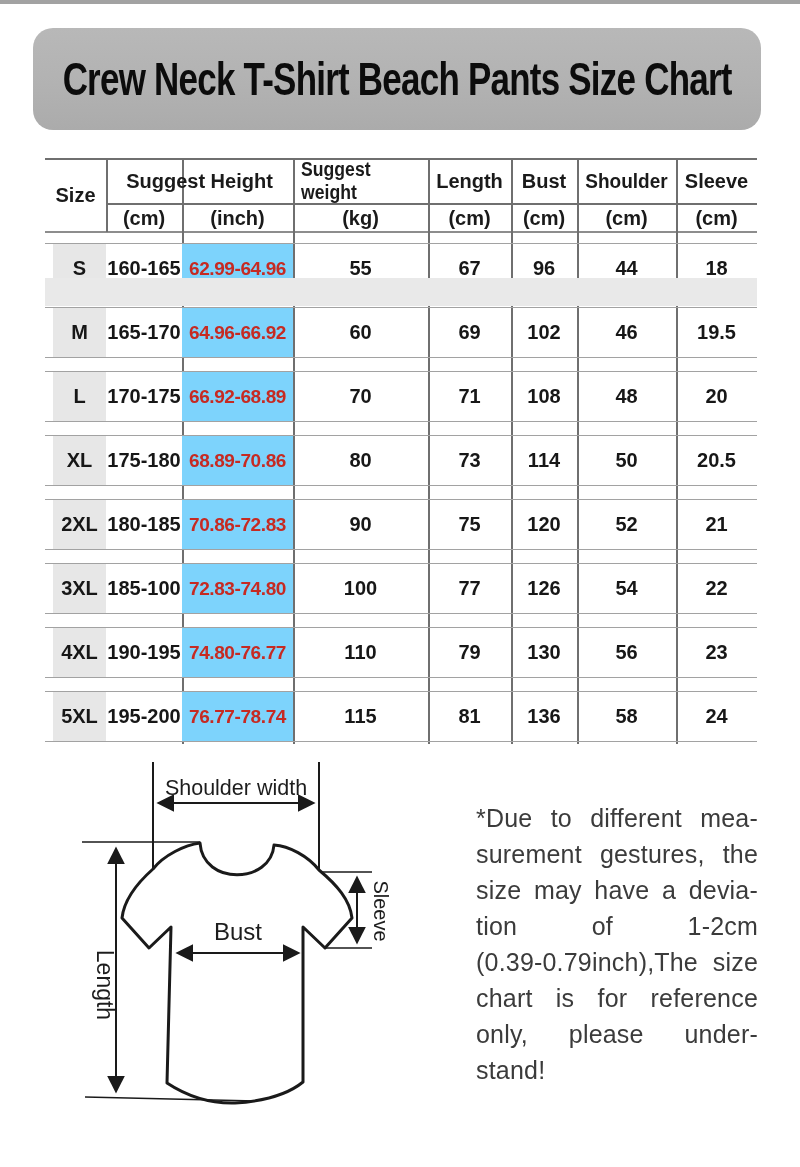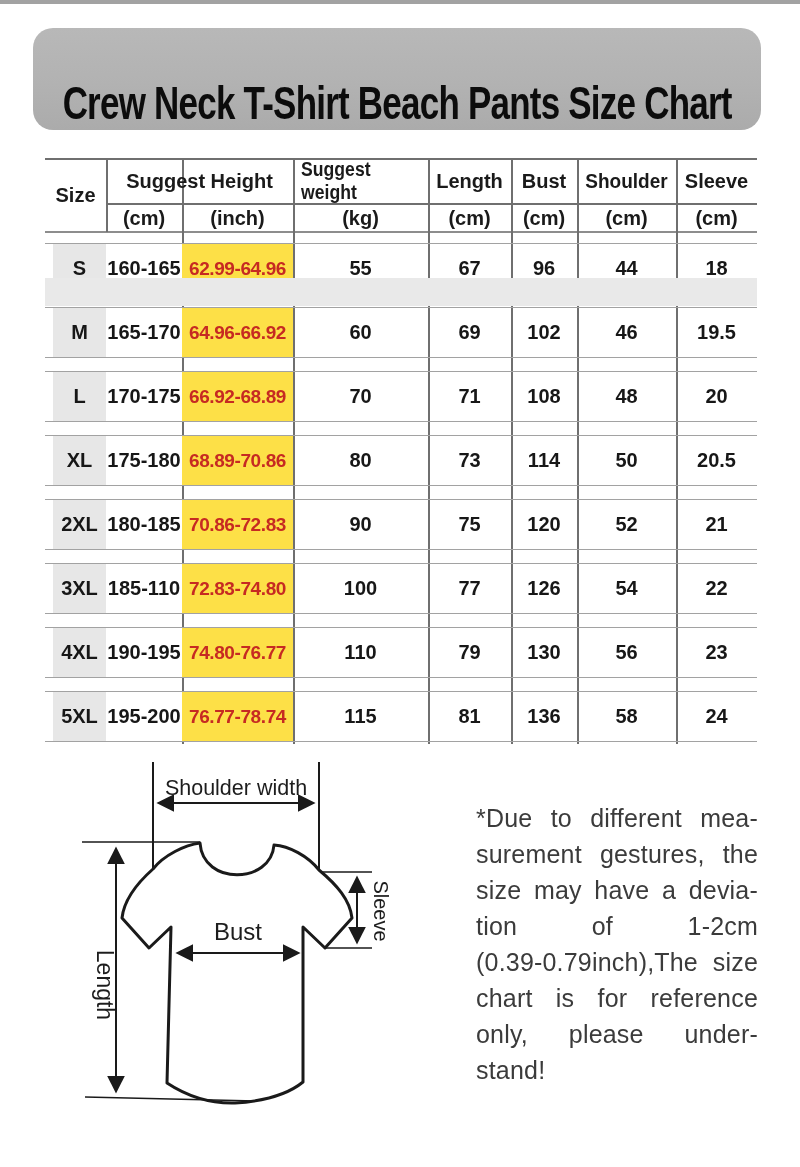--- a/index.html
+++ b/index.html
@@ -5,21 +5,21 @@
   html,body{margin:0;padding:0;background:#ffffff;}
   .page{position:relative;width:800px;height:1167px;background:#ffffff;overflow:hidden;
         font-family:"Liberation Sans","DejaVu Sans",sans-serif;color:#141414;}
 
   
   .top-strip{position:absolute;left:0;top:0;width:800px;height:4px;background:#a2a2a2;}
 
   
   .title-banner{position:absolute;left:33px;top:28px;width:728px;height:102px;
                 background:linear-gradient(180deg,#b8b8b8 0%,#b2b2b2 55%,#ababab 100%);
-                border-radius:20px;display:flex;align-items:flex-end;justify-content:center;}
+                border-radius:20px;display:flex;align-items:center;justify-content:center;}
   .title-text{font-size:46px;font-weight:bold;color:#0c0c0c;white-space:nowrap;
               transform:scaleX(0.76);letter-spacing:-1px;}
 
   
   .size-table{position:absolute;left:45px;top:158px;width:712px;height:586px;}
   .hline{position:absolute;background:#6f6f6f;height:2px;left:0;right:0;}
   .hline.thin{height:1.5px;background:#8d8d8d;}
   .vline{position:absolute;width:1.5px;background:#6f6f6f;top:0;}
 
   .thead{position:absolute;left:0;top:0;width:712px;height:74px;
@@ -39,21 +39,21 @@
   .u2{grid-column:2}.u3{grid-column:3;color:#c62a22;}.u4{grid-column:4}
   .u5{grid-column:5}.u6{grid-column:6}.u7{grid-column:7}.u8{grid-column:8}
 
   .tbody{position:absolute;left:0;top:85px;width:712px;}
   .trow{display:grid;grid-template-columns:61px 76px 111px 135px 83px 66px 99px 81px;
         height:49px;margin-bottom:13px;border-top:1px solid #a2a2a2;border-bottom:1px solid #a2a2a2;}
   .trow > div{display:flex;align-items:center;justify-content:center;
               font-weight:bold;font-size:20px;color:#171717;}
   .cell-size{padding-left:8px;}
   .size-chip{background:#e7e7e7;width:100%;height:100%;display:flex;align-items:center;justify-content:center;}
-  .cell-inch{background:#fde047;color:#c62a22 !important;font-size:19px !important;letter-spacing:-0.4px;}
+  .cell-inch{background:#7dd3fc;color:#c62a22 !important;font-size:19px !important;letter-spacing:-0.4px;}
 
   
   .diagram{position:absolute;left:55px;top:752px;}
 
   
   .note{position:absolute;left:476px;top:800px;width:282px;font-size:25px;line-height:36px;
         color:#3b3b3b;letter-spacing:0.2px;}
   .note .jline{text-align:justify;text-align-last:justify;}
   .note .lline{text-align:left;}
 </style>
@@ -162,21 +162,21 @@
         <div>75</div>
         <div>120</div>
         <div>52</div>
         <div>21</div>
       </div>
 
       <div class="trow">
         <div class="cell-size">
           <span class="size-chip">3XL</span>
         </div>
-        <div>185-110</div>
+        <div>185-100</div>
         <div class="cell-inch">72.83-74.80</div>
         <div>100</div>
         <div>77</div>
         <div>126</div>
         <div>54</div>
         <div>22</div>
       </div>
 
       <div class="trow">
         <div class="cell-size">

